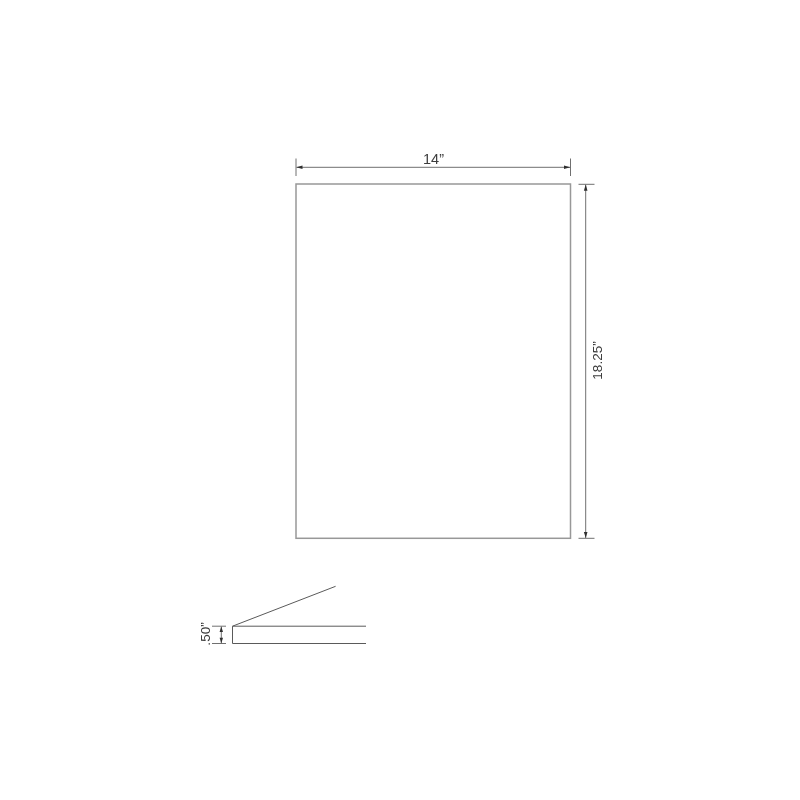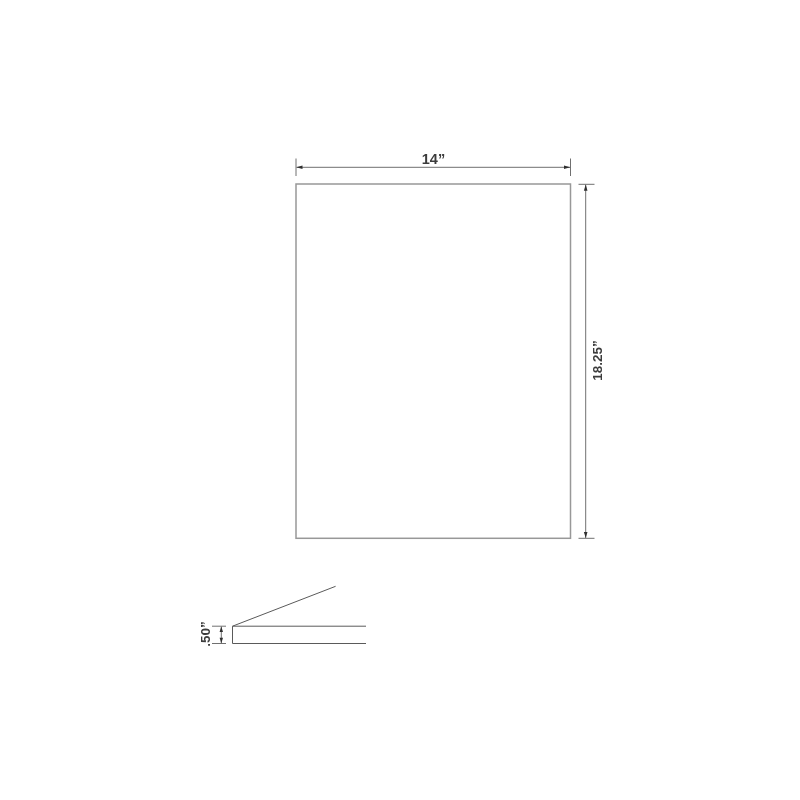--- a/index.html
+++ b/index.html
@@ -1,16 +1,16 @@
 <!DOCTYPE html>
 <html><head>
 <meta charset="utf-8">
 <style>
   html,body{margin:0;padding:0;background:#ffffff;}
-  .page{width:800px;height:800px;position:relative;background:#ffffff;overflow:hidden;font-weight:bold;}
+  .page{width:800px;height:800px;position:relative;background:#ffffff;overflow:hidden;}
   text{font-family:"Liberation Sans",sans-serif;}
 </style>
 </head>
 <body>
 <div class="page">
 <svg width="800" height="800" viewBox="0 0 800 800" xmlns="http://www.w3.org/2000/svg">
 
   <rect x="0" y="0" width="800" height="800" fill="#ffffff"></rect>
 
   <rect x="296" y="184" width="274.5" height="354.3" fill="#ffffff" stroke="#989898" stroke-width="1.5"></rect>

